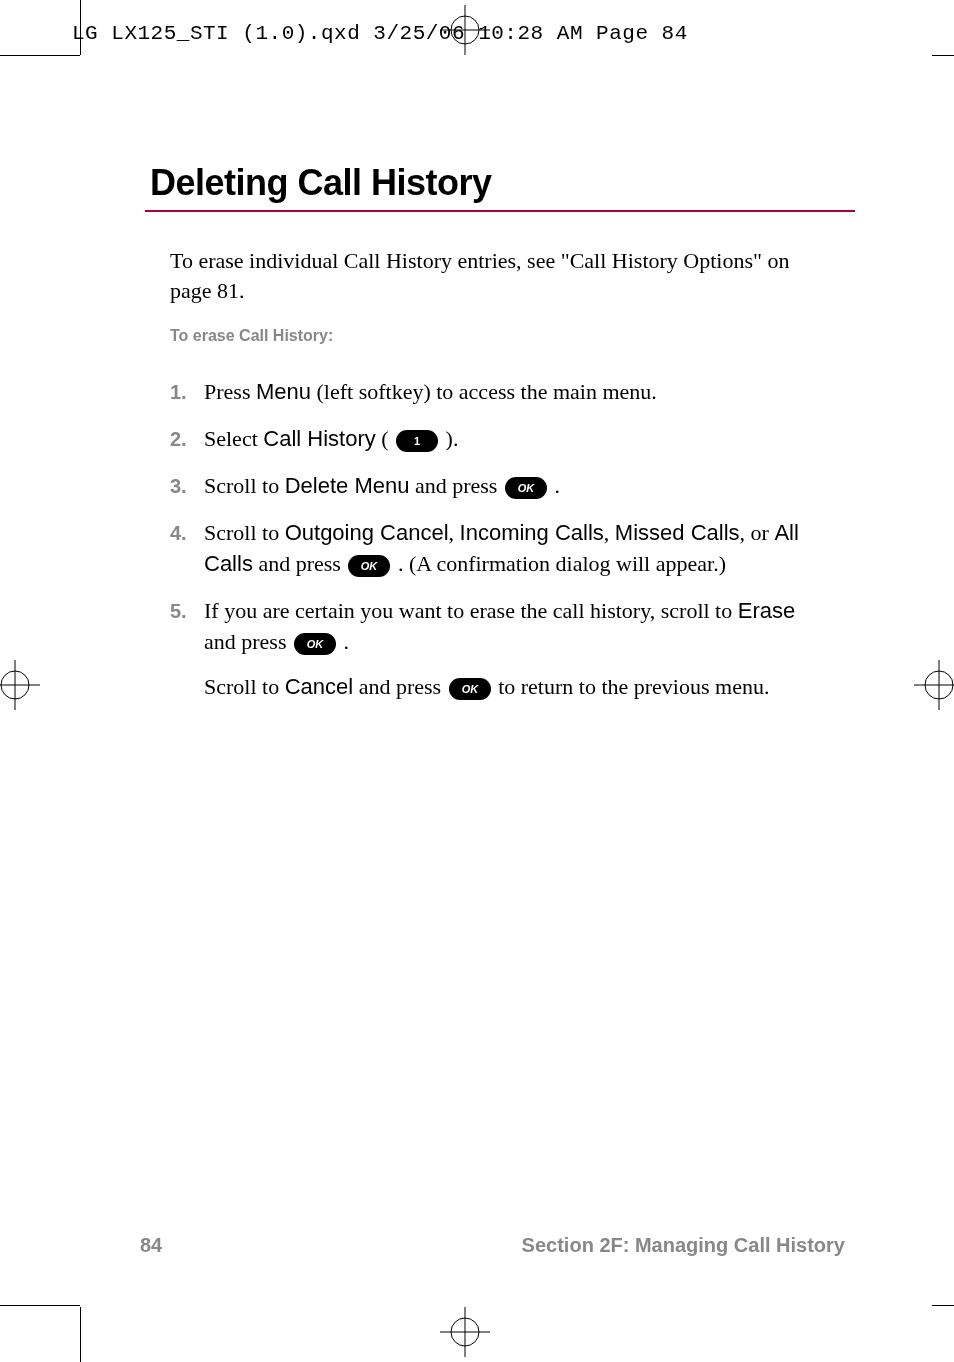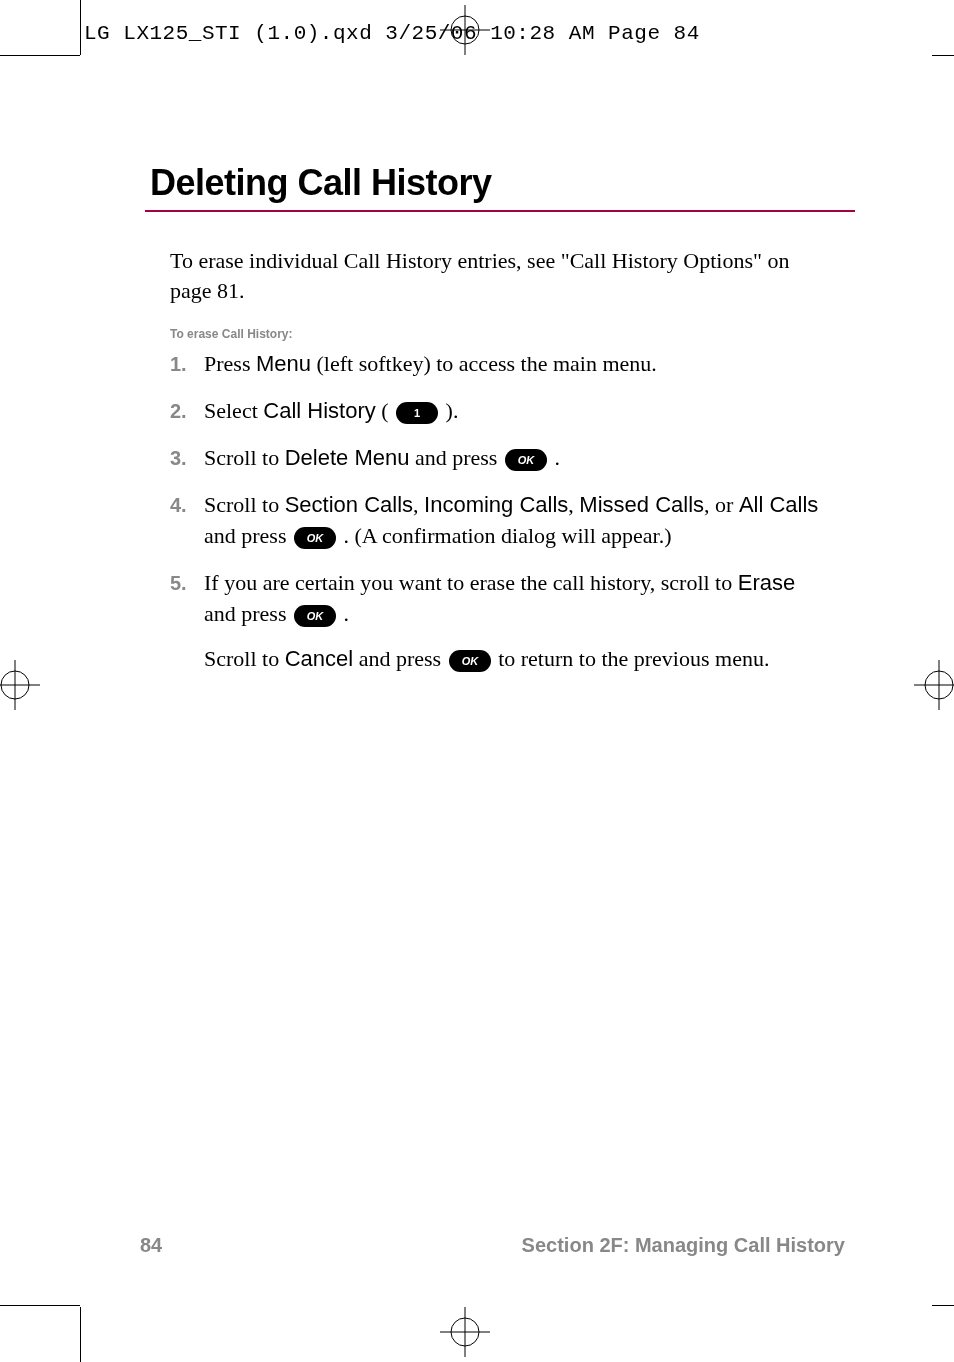--- a/index.html
+++ b/index.html
@@ -8,21 +8,21 @@
     width: 954px;
     height: 1362px;
     background: #ffffff;
     font-family: Georgia, 'Times New Roman', serif;
     color: #000;
     position: relative;
   }
   .header-line {
     position: absolute;
     top: 22px;
-    left: 84px;
+    left: 72px;
     font-family: 'Courier New', monospace;
     font-size: 21px;
     letter-spacing: 0.5px;
     color: #000;
   }
   
   .crop-top-v { position:absolute; left:80px; top:0; width:1px; height:55px; border-left:1px solid #000; }
   .crop-top-h { position:absolute; left:0; top:55px; width:80px; height:1px; border-top:1px solid #000; }
   .crop-bottom-v { position:absolute; left:80px; bottom:0; width:1px; height:55px; border-left:1px solid #000; }
   .crop-bottom-h { position:absolute; left:0; bottom:55px; width:80px; height:1px; border-top:1px solid #000; }
@@ -60,23 +60,23 @@
   }
   .intro {
     font-size: 22px;
     line-height: 1.35;
     margin: 0 0 22px 20px;
     padding-right: 50px;
   }
   .subhead {
     font-family: Helvetica, Arial, sans-serif;
     font-weight: bold;
-    font-size: 12px;
-    color: #888;
-    margin: 0 0 8px 20px;
+    font-size: 16px;
+    color: #888;
+    margin: 0 0 32px 20px;
   }
   ol.steps {
     list-style: none;
     margin: 0 0 0 20px;
     padding: 0;
   }
   ol.steps > li {
     display: flex;
     align-items: flex-start;
     margin-bottom: 16px;
@@ -196,21 +196,21 @@
       </li>
       <li>
         <div class="step-num">3.</div>
         <div class="step-body">Scroll to <b>Delete Menu</b> and press <span class="keycap"><svg width="44" height="24">
               <rect x="1" y="1" rx="11" ry="11" width="42" height="22" fill="#000"></rect>
               <text x="22" y="16" text-anchor="middle" font-family="Helvetica,Arial" font-size="11" font-weight="bold" font-style="italic" fill="#fff">OK</text>
             </svg></span> .</div>
       </li>
       <li>
         <div class="step-num">4.</div>
-        <div class="step-body">Scroll to <b>Section Calls</b>, <b>Incoming Calls</b>, <b>Missed Calls</b>, or <b>All Calls</b> and press <span class="keycap"><svg width="44" height="24">
+        <div class="step-body">Scroll to <b>Outgoing Cancel</b>, <b>Incoming Calls</b>, <b>Missed Calls</b>, or <b>All Calls</b> and press <span class="keycap"><svg width="44" height="24">
               <rect x="1" y="1" rx="11" ry="11" width="42" height="22" fill="#000"></rect>
               <text x="22" y="16" text-anchor="middle" font-family="Helvetica,Arial" font-size="11" font-weight="bold" font-style="italic" fill="#fff">OK</text>
             </svg></span> . (A confirmation dialog will appear.)</div>
       </li>
       <li>
         <div class="step-num">5.</div>
         <div class="step-body">If you are certain you want to erase the call history, scroll to <b>Erase</b> and press <span class="keycap"><svg width="44" height="24">
               <rect x="1" y="1" rx="11" ry="11" width="42" height="22" fill="#000"></rect>
               <text x="22" y="16" text-anchor="middle" font-family="Helvetica,Arial" font-size="11" font-weight="bold" font-style="italic" fill="#fff">OK</text>
             </svg></span> .<div class="sub">Scroll to <b>Cancel</b> and press <span class="keycap"><svg width="44" height="24">

